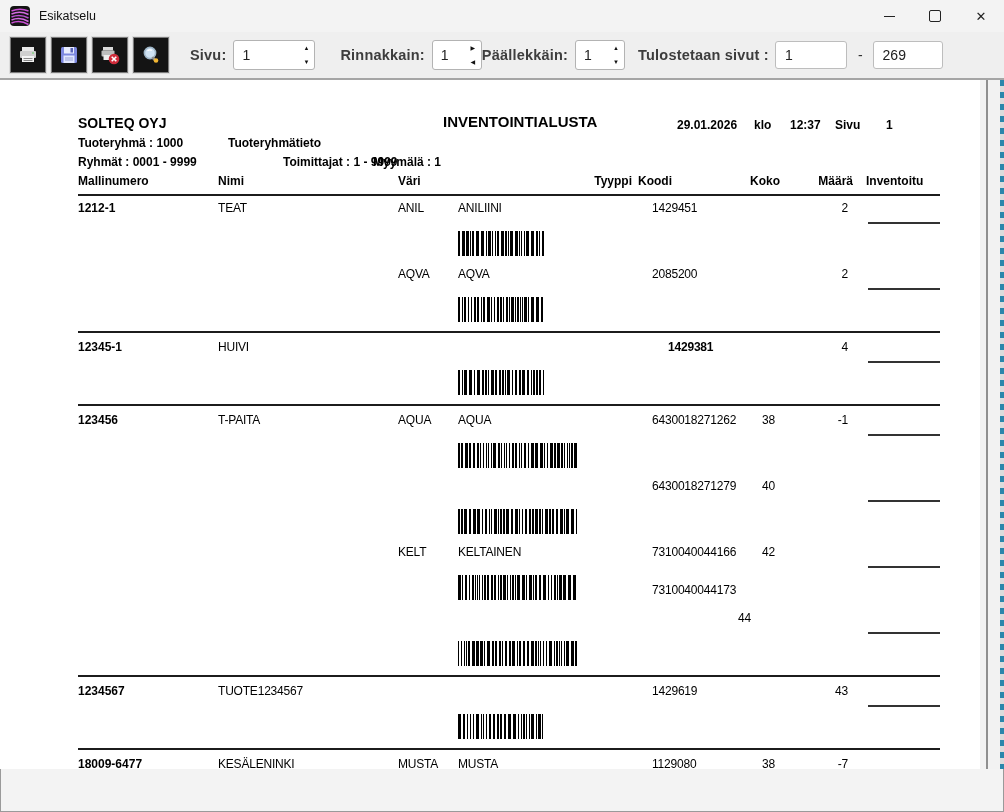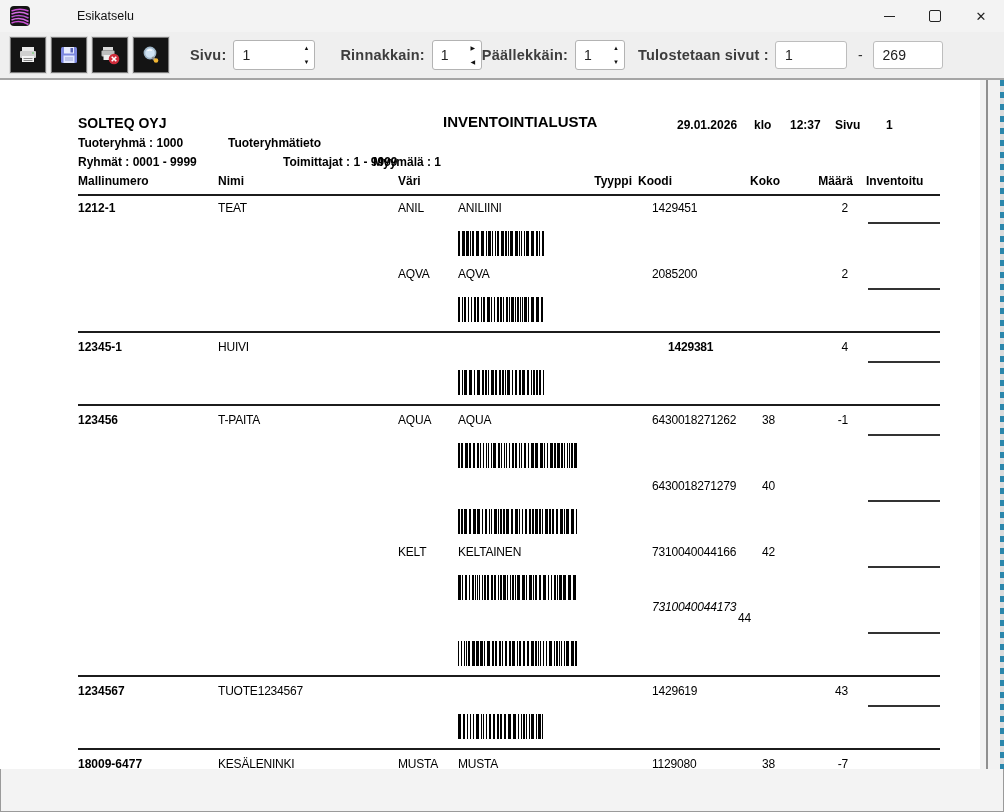--- a/index.html
+++ b/index.html
@@ -2,21 +2,21 @@
 <html><head>
 <meta charset="utf-8">
 <style>
   html,body{margin:0;padding:0;}
   body{width:1004px;height:812px;overflow:hidden;font-family:"Liberation Sans",sans-serif;background:#f3f3f3;}
   .window{width:1004px;height:812px;position:relative;box-shadow:inset 0 0 0 1px #9a9a9a;box-sizing:border-box;background:#f3f3f3;}
 
   
   .titlebar{height:32px;display:flex;align-items:center;background:#f3f3f3;}
   .app-icon{width:20px;height:20px;margin:0 9px 0 10px;flex:0 0 auto;}
-  .title-text{font-size:12.5px;color:#111;margin-left:38px;}
+  .title-text{font-size:12.5px;color:#111;}
   .win-controls{margin-left:auto;display:flex;height:100%;}
   .wc{width:46px;height:100%;display:flex;align-items:center;justify-content:center;}
   .g-min{width:11px;height:1px;background:#222;}
   .g-max{width:10px;height:10px;border:1.2px solid #222;border-radius:2px;}
   .g-close{font-size:13px;color:#222;line-height:1;}
 
   
   .menubar{height:22px;background:#f6f6f6;display:flex;align-items:center;padding-left:5px;}
   .menu-item{padding:0 10px;font-size:12.5px;font-weight:600;color:#1a1a1a;letter-spacing:.2px;}
 
@@ -409,21 +409,21 @@
             <div style="position: absolute; left: 85px; top: 0px; bottom: 0px; width: 3px; background: rgb(0, 0, 0);"></div>
             <div style="position: absolute; left: 90px; top: 0px; bottom: 0px; width: 1px; background: rgb(0, 0, 0);"></div>
             <div style="position: absolute; left: 93px; top: 0px; bottom: 0px; width: 1px; background: rgb(0, 0, 0);"></div>
             <div style="position: absolute; left: 96px; top: 0px; bottom: 0px; width: 2px; background: rgb(0, 0, 0);"></div>
             <div style="position: absolute; left: 99px; top: 0px; bottom: 0px; width: 1px; background: rgb(0, 0, 0);"></div>
             <div style="position: absolute; left: 101px; top: 0px; bottom: 0px; width: 3px; background: rgb(0, 0, 0);"></div>
             <div style="position: absolute; left: 105px; top: 0px; bottom: 0px; width: 3px; background: rgb(0, 0, 0);"></div>
             <div style="position: absolute; left: 110px; top: 0px; bottom: 0px; width: 3px; background: rgb(0, 0, 0);"></div>
             <div style="position: absolute; left: 115px; top: 0px; bottom: 0px; width: 3px; background: rgb(0, 0, 0);"></div>
           </div>
-          <div class="cell " style="left: 574px; top: 520px; font-style: italic;">7310040044173</div>
+          <div class="cell " style="left: 574px; top: 503px;">7310040044173</div>
           <div class="cell rla" style="left: 616px; top: 531px; width: 57px;">44</div>
           <div class="u" style="left: 790px; top: 552px;"></div>
           <div class="barcode" style="left: 380px; top: 561px; width: 122px;">
             <div style="position: absolute; left: 0px; top: 0px; bottom: 0px; width: 1px; background: rgb(0, 0, 0);"></div>
             <div style="position: absolute; left: 3px; top: 0px; bottom: 0px; width: 1px; background: rgb(0, 0, 0);"></div>
             <div style="position: absolute; left: 6px; top: 0px; bottom: 0px; width: 1px; background: rgb(0, 0, 0);"></div>
             <div style="position: absolute; left: 8px; top: 0px; bottom: 0px; width: 1px; background: rgb(0, 0, 0);"></div>
             <div style="position: absolute; left: 10px; top: 0px; bottom: 0px; width: 2px; background: rgb(0, 0, 0);"></div>
             <div style="position: absolute; left: 14px; top: 0px; bottom: 0px; width: 3px; background: rgb(0, 0, 0);"></div>
             <div style="position: absolute; left: 18px; top: 0px; bottom: 0px; width: 3px; background: rgb(0, 0, 0);"></div>

